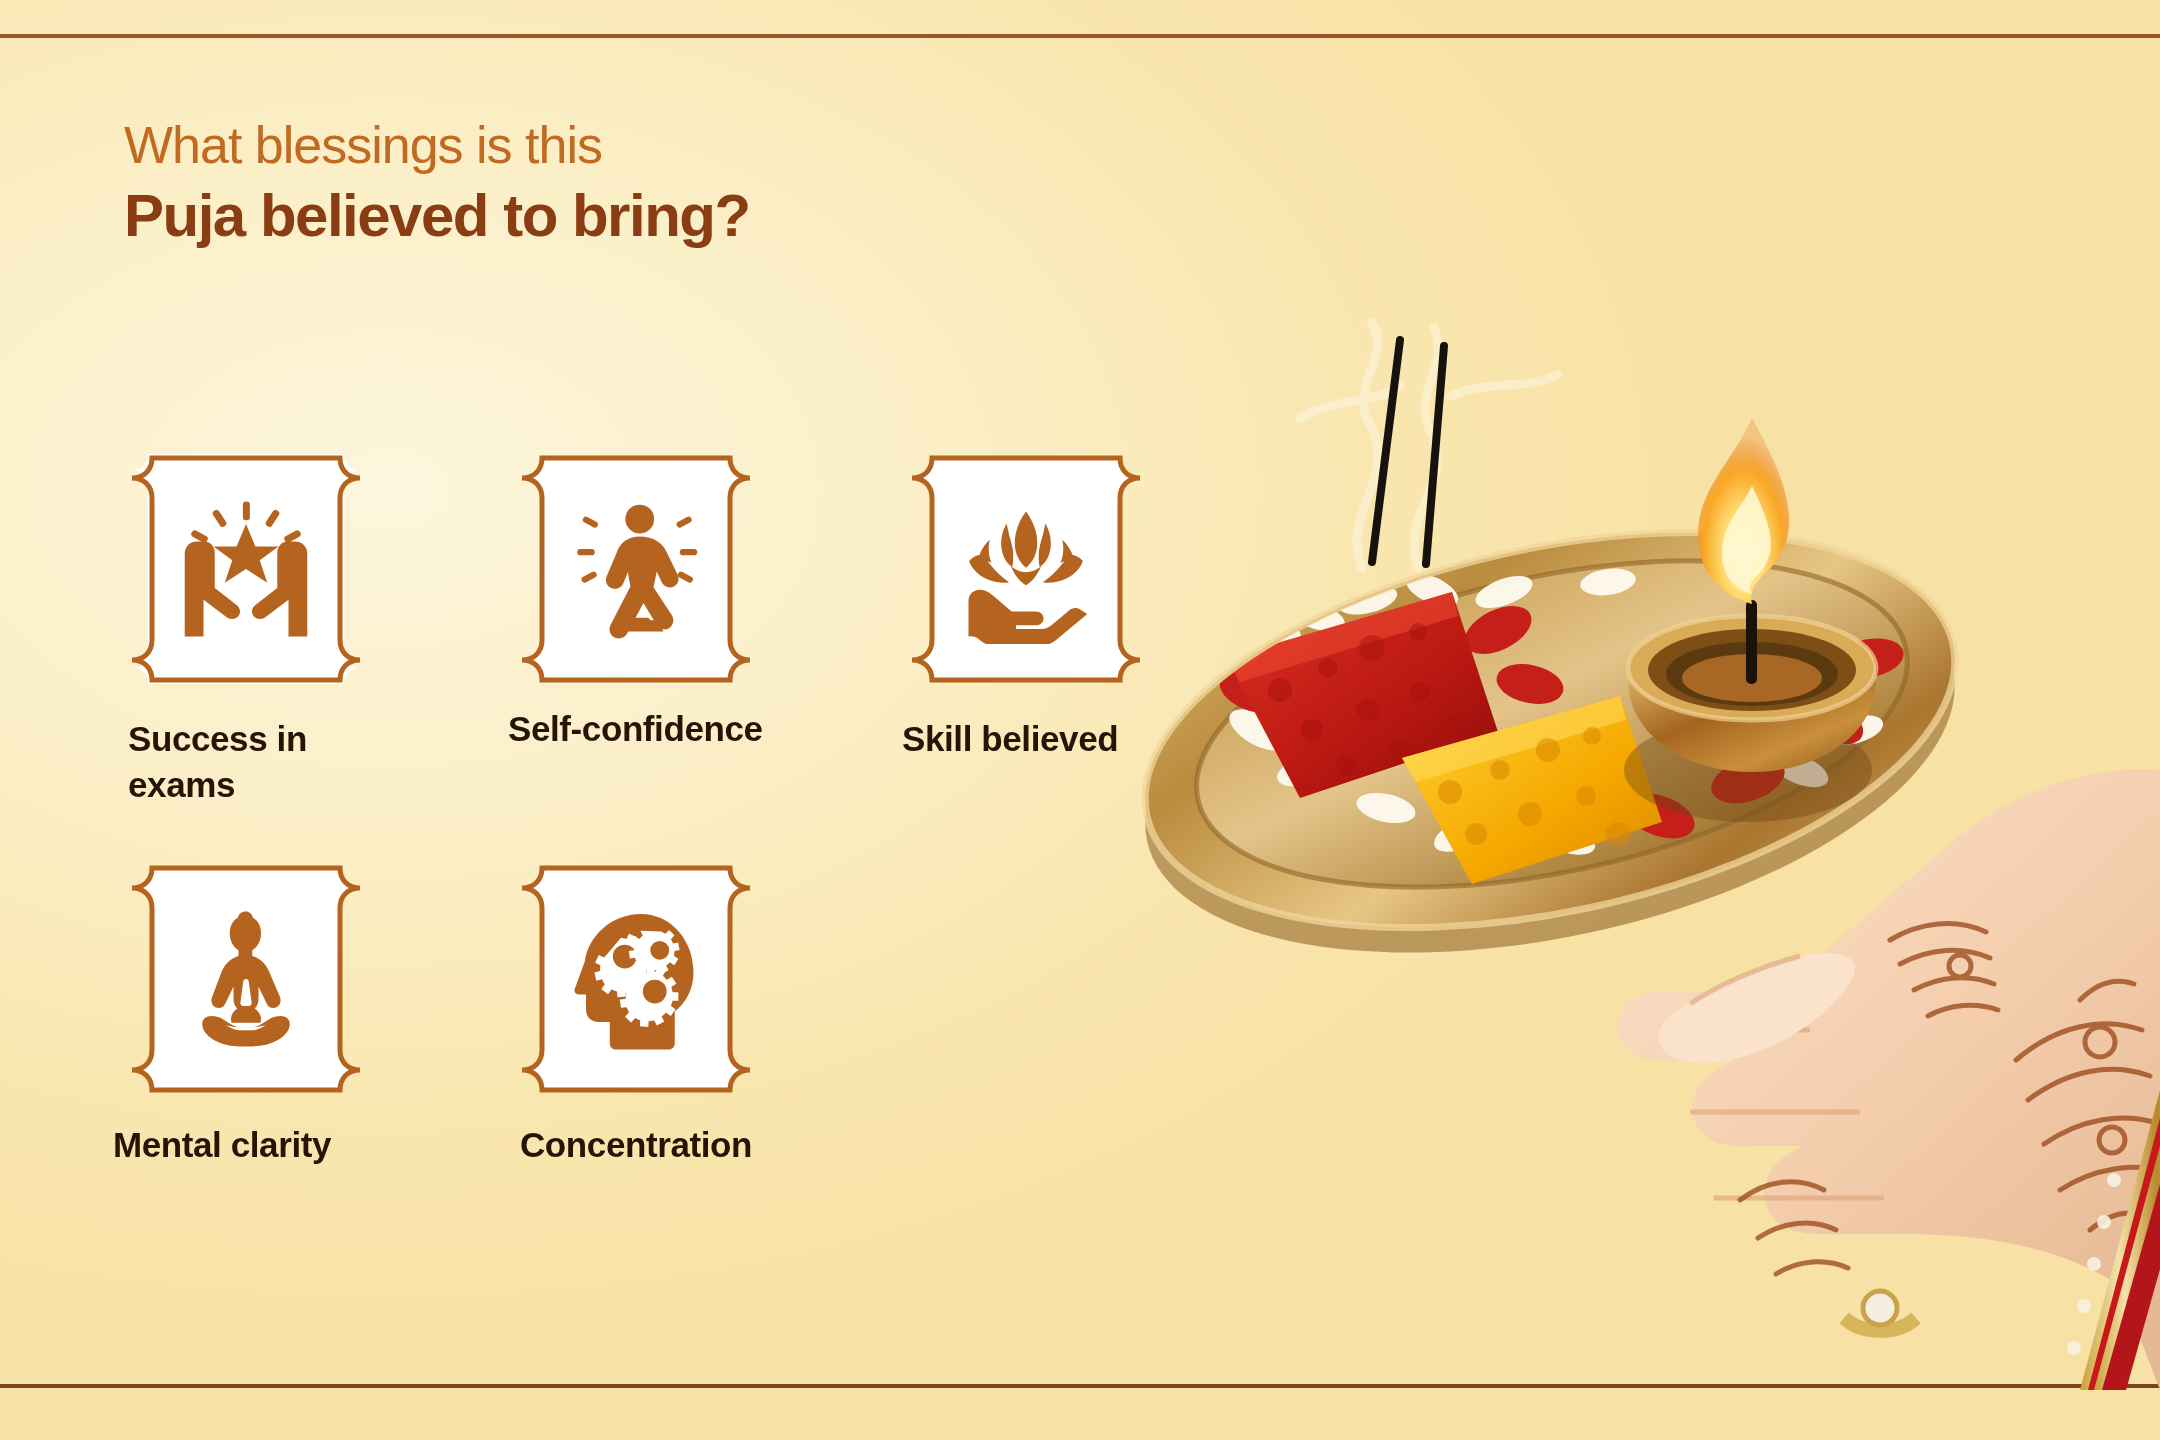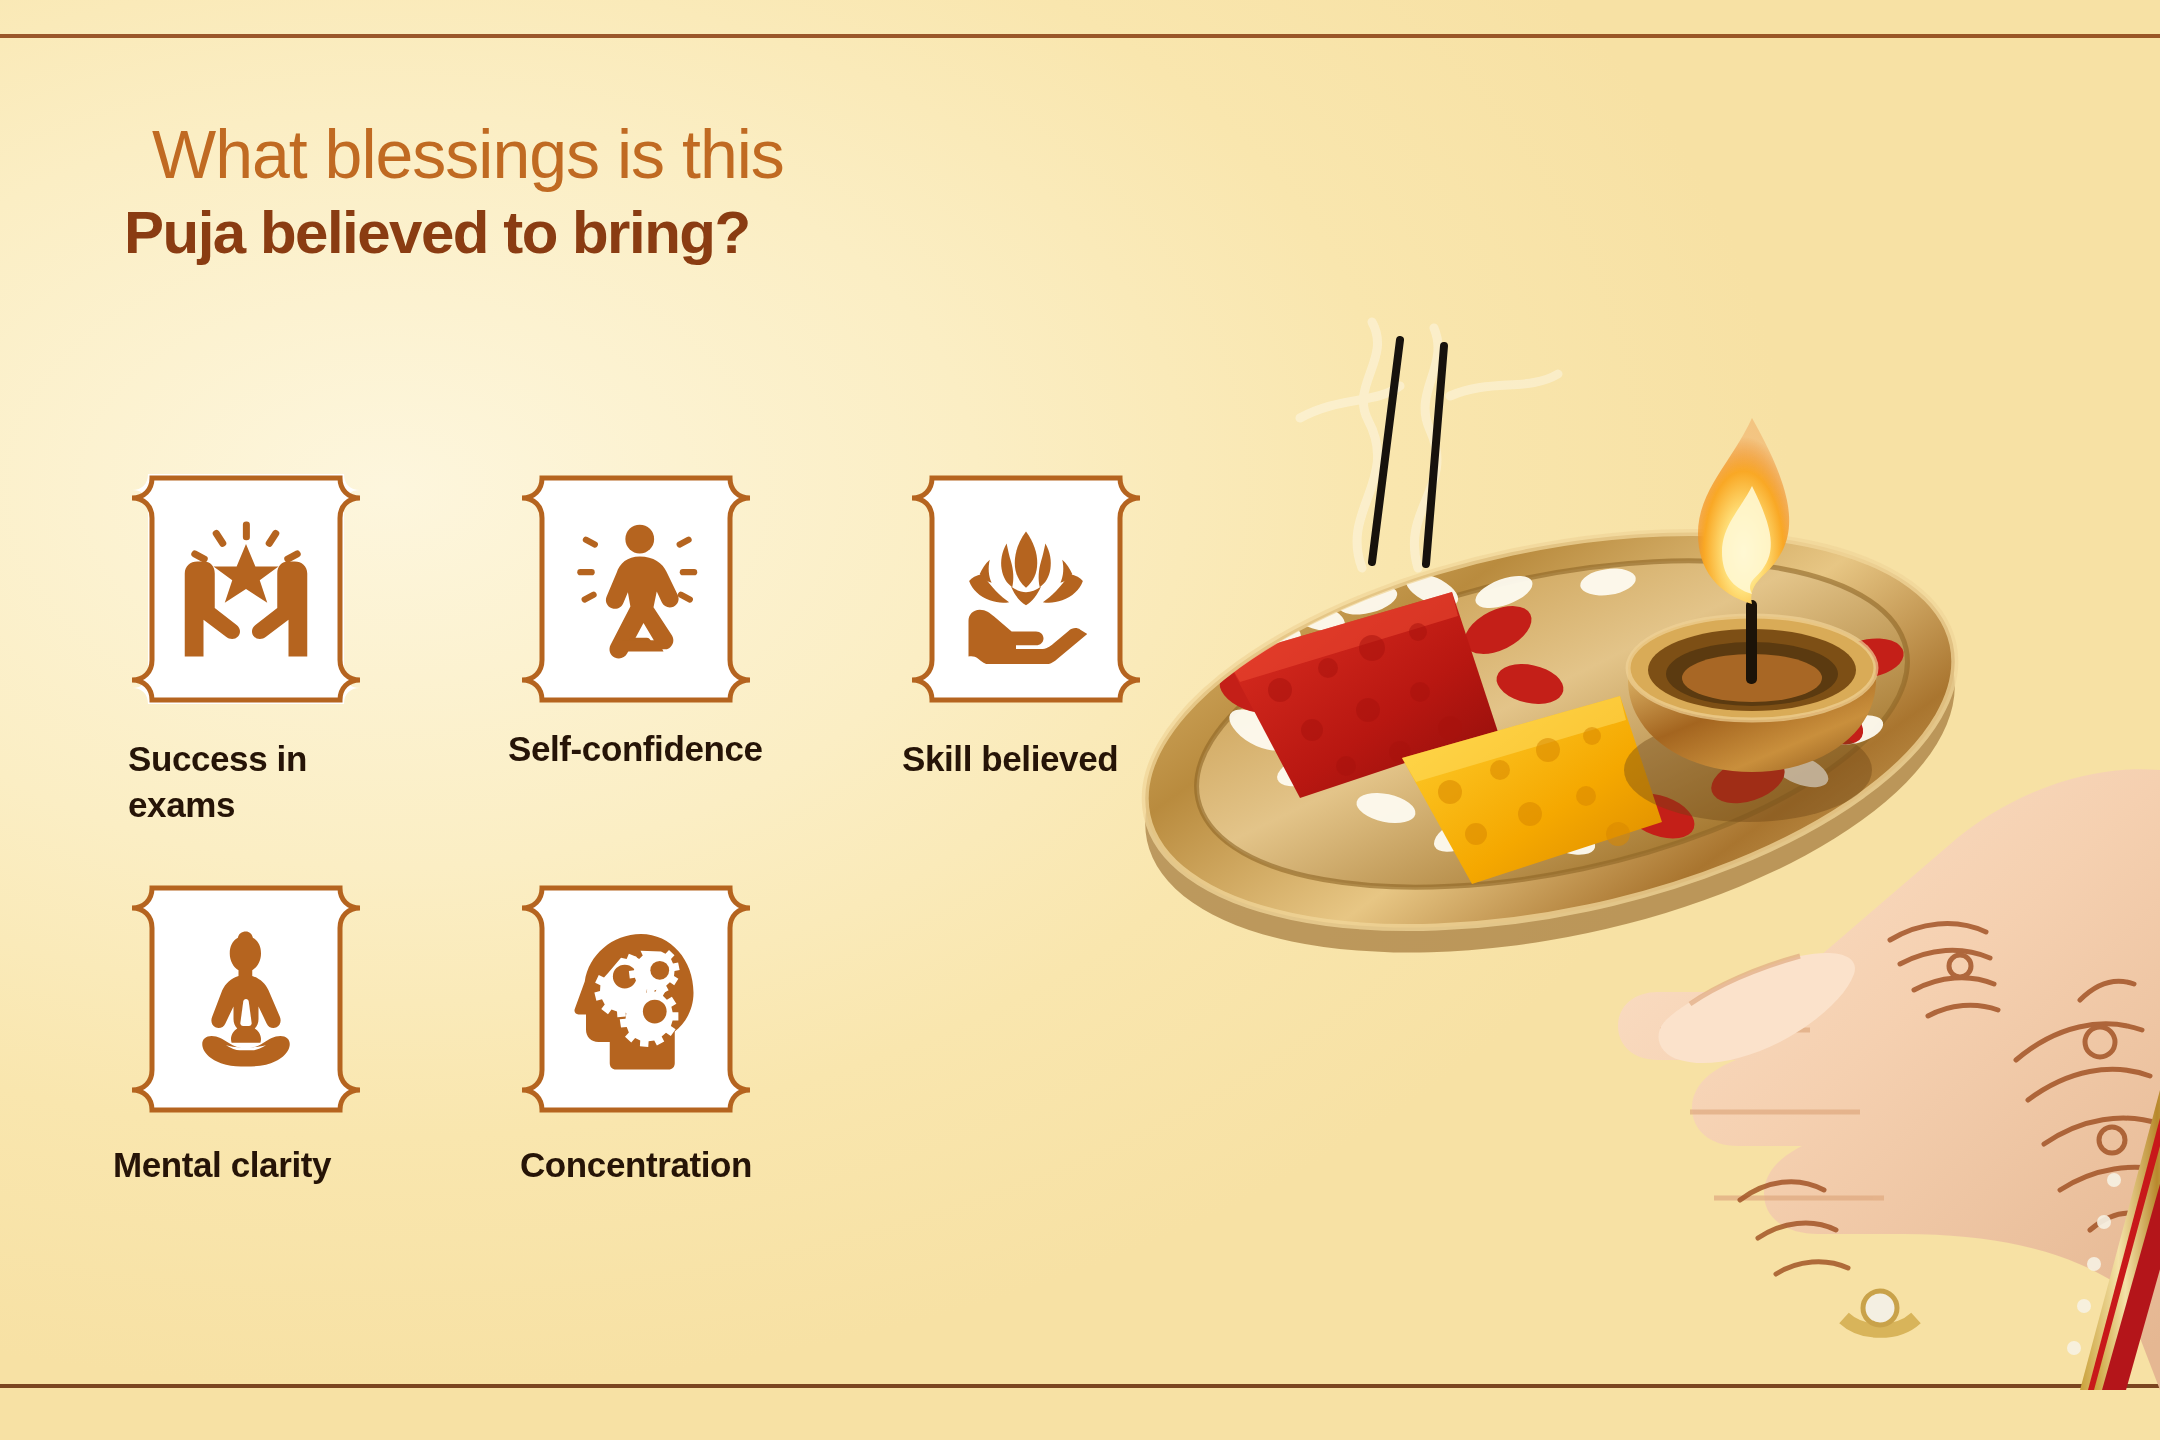--- a/index.html
+++ b/index.html
@@ -24,34 +24,33 @@
   .rule-bottom{
     position:absolute; left:0; bottom:52px; width:100%; height:4px;
     background:#6d3412; opacity:.9;
   }
 
   
   .heading{
     position:absolute; left:124px; top:118px; width:1200px;
   }
   .heading .line1{
-    font-size:68px; font-weight:400; letter-spacing:-1px;
+    font-size:52px; font-weight:400; letter-spacing:-1px;
     color:#c06a22; line-height:1.06;
     white-space:nowrap;
-    margin-left:28px;
   }
   .heading .line2{
     font-size:60px; font-weight:700; letter-spacing:-1.5px;
     color:#8a3c12; line-height:1.1; margin-top:10px;
     white-space:nowrap;
   }
 
   
   .grid{
-    position:absolute; left:118px; top:464px;
+    position:absolute; left:118px; top:444px;
     display:grid;
     grid-template-columns:repeat(3, 256px);
     column-gap:134px;
     row-gap:46px;
   }
   .cell{ width:256px; }
   .card{
     position:relative;
     width:256px; height:250px;
     display:flex; align-items:center; justify-content:center;

